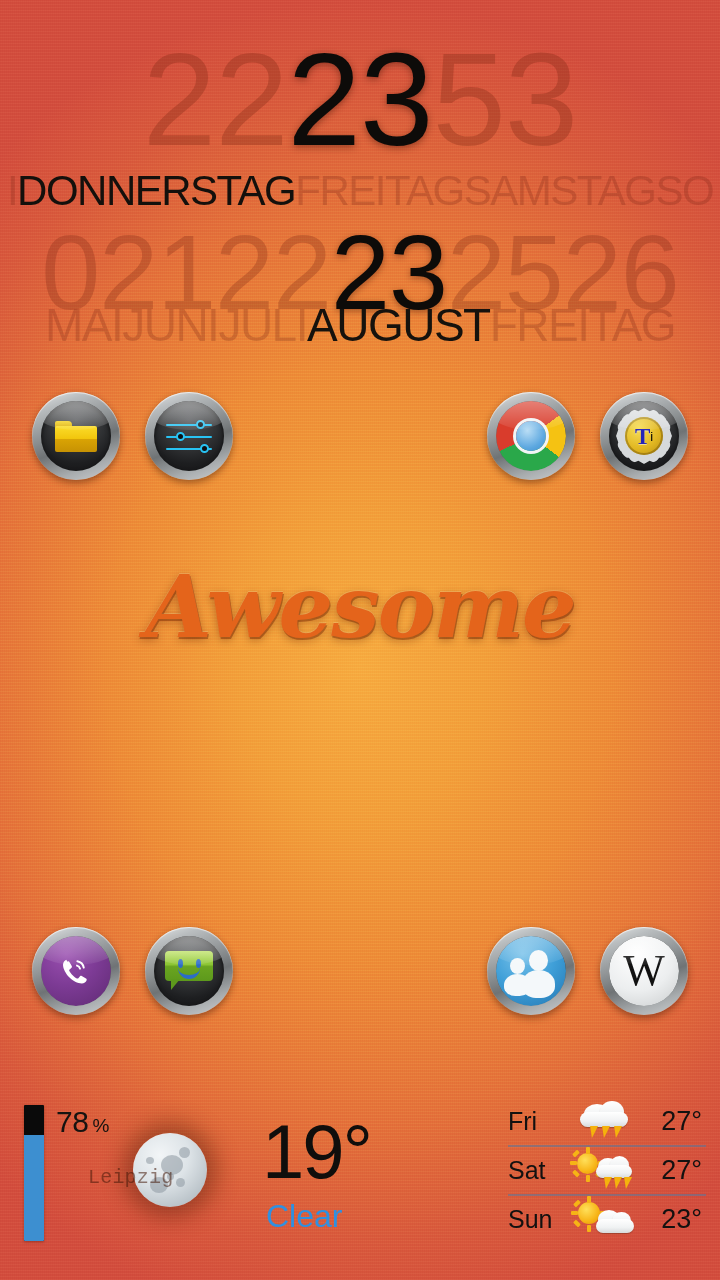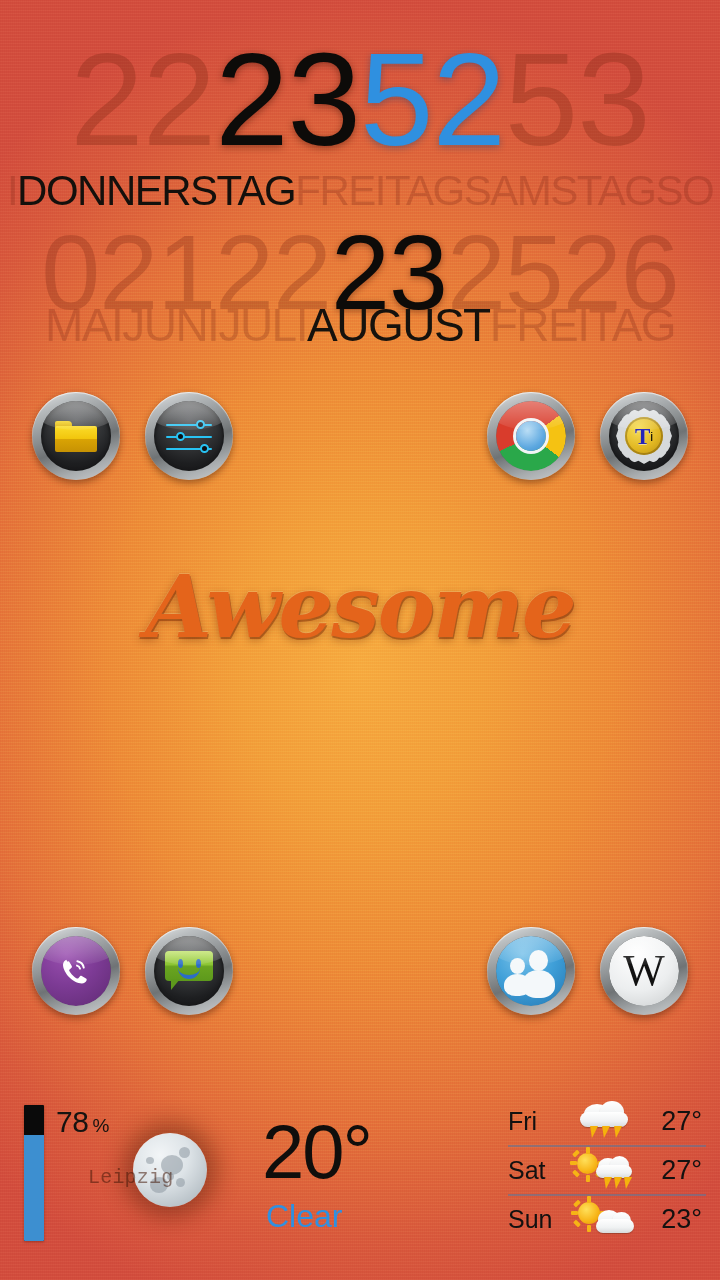--- a/index.html
+++ b/index.html
@@ -357,21 +357,20 @@
 <body>
 
 <div id="screen">
   <div id="grain"></div>
 
   <div class="cal-widget">
 
     <div class="cal-row row-time" style="top:30px;">
       <span class="dim">22</span>
       <span class="cur">23</span>
-      <span class="curmin">52</span>
       <span class="dim">53</span>
     </div>
 
     <div class="cal-row row-weekday" style="position:absolute;top:168px;">
       <span class="dim">I</span>
       <span class="cur">DONNERSTAG</span>
       <span class="dim">FREITAG</span>
       <span class="dim">SAMSTAG</span>
       <span class="dim">SO</span>
     </div>
@@ -488,21 +487,21 @@
   <div id="moon" style="left:133px; top:1133px;">
     <div class="crater" style="left:28px; top:22px; width:22px; height:20px;"></div>
     <div class="crater" style="left:17px; top:44px; width:18px; height:16px;"></div>
     <div class="crater" style="left:46px; top:14px; width:11px; height:11px;"></div>
     <div class="crater" style="left:43px; top:45px; width:9px; height:9px;"></div>
     <div class="crater" style="left:34px; top:40px; width:7px; height:7px;"></div>
     <div class="crater" style="left:13px; top:24px; width:8px; height:7px;"></div>
   </div>
   <div id="city" style="left:88px; top:1166px;font-family:Liberation Mono, monospace;">Leipzig</div>
 
-  <div id="temp" style="left:262px; top:1114px;">20°</div>
+  <div id="temp" style="left:262px; top:1114px;">19°</div>
   <div id="cond" style="left:266px; top:1200px;">Clear</div>
 
   <div id="forecast">
 
     <div class="fc-row">
       <div class="fc-day">Fri</div>
       <div class="fc-ico">
         <div class="cloud" style="left:14px; top:4px; width:26px; height:20px;"></div>
         <div class="cloud" style="left:30px; top:1px; width:24px; height:22px;"></div>
         <div class="cloud" style="left:10px; top:12px; width:48px; height:15px; border-radius:9px;"></div>

